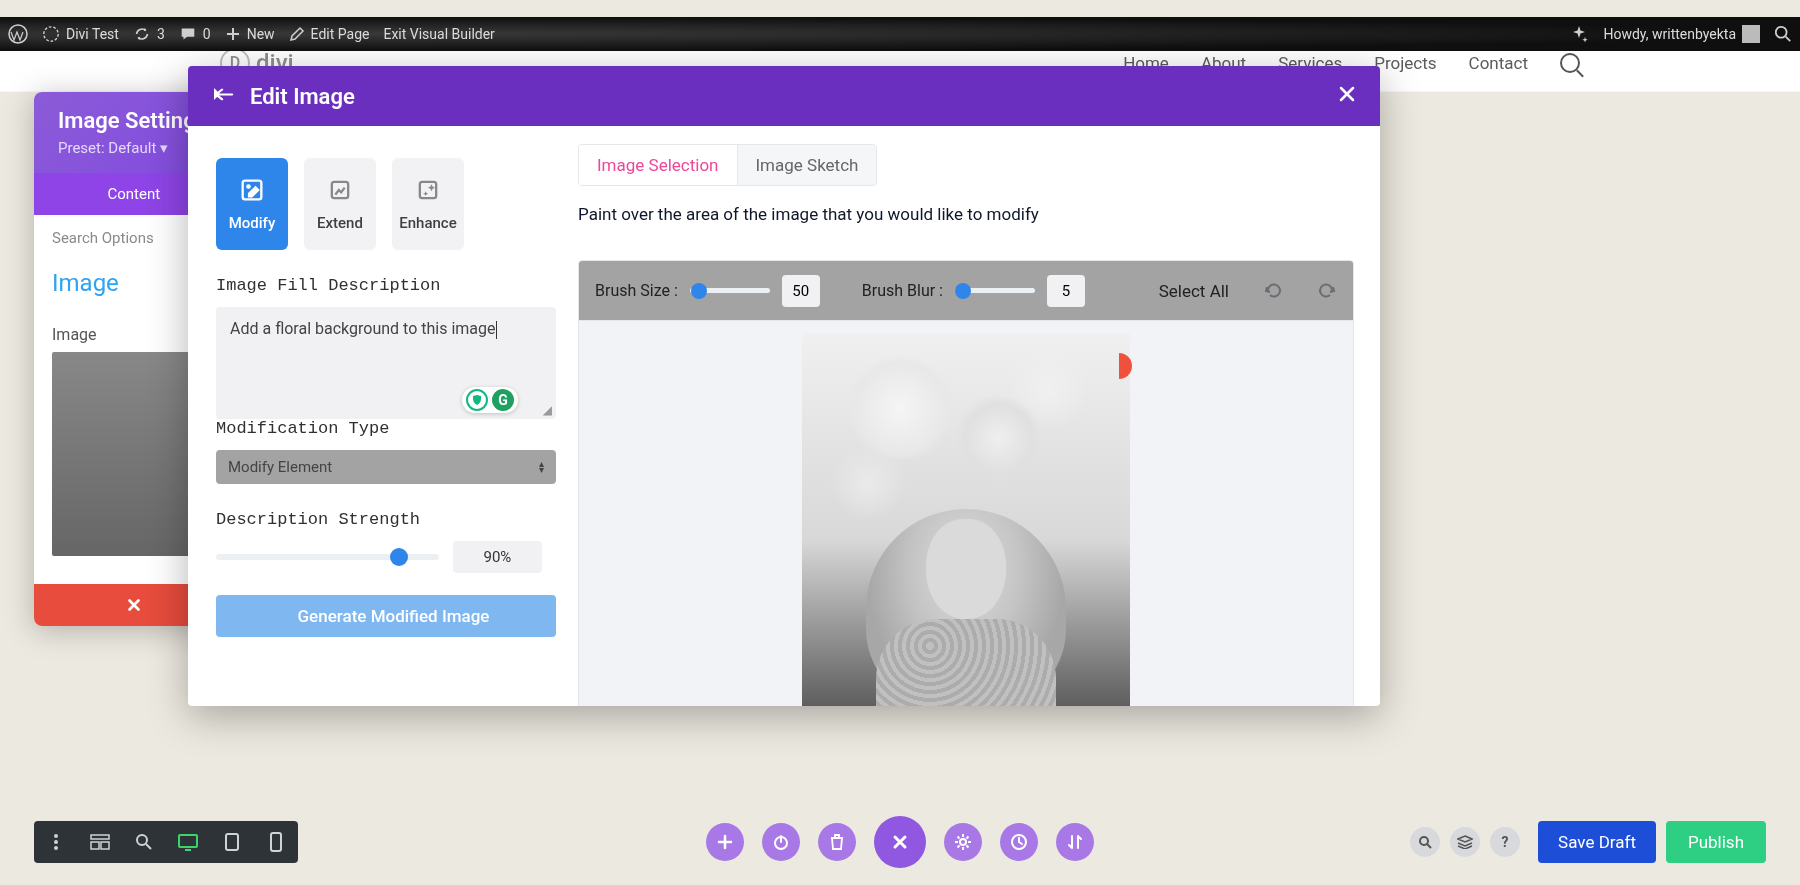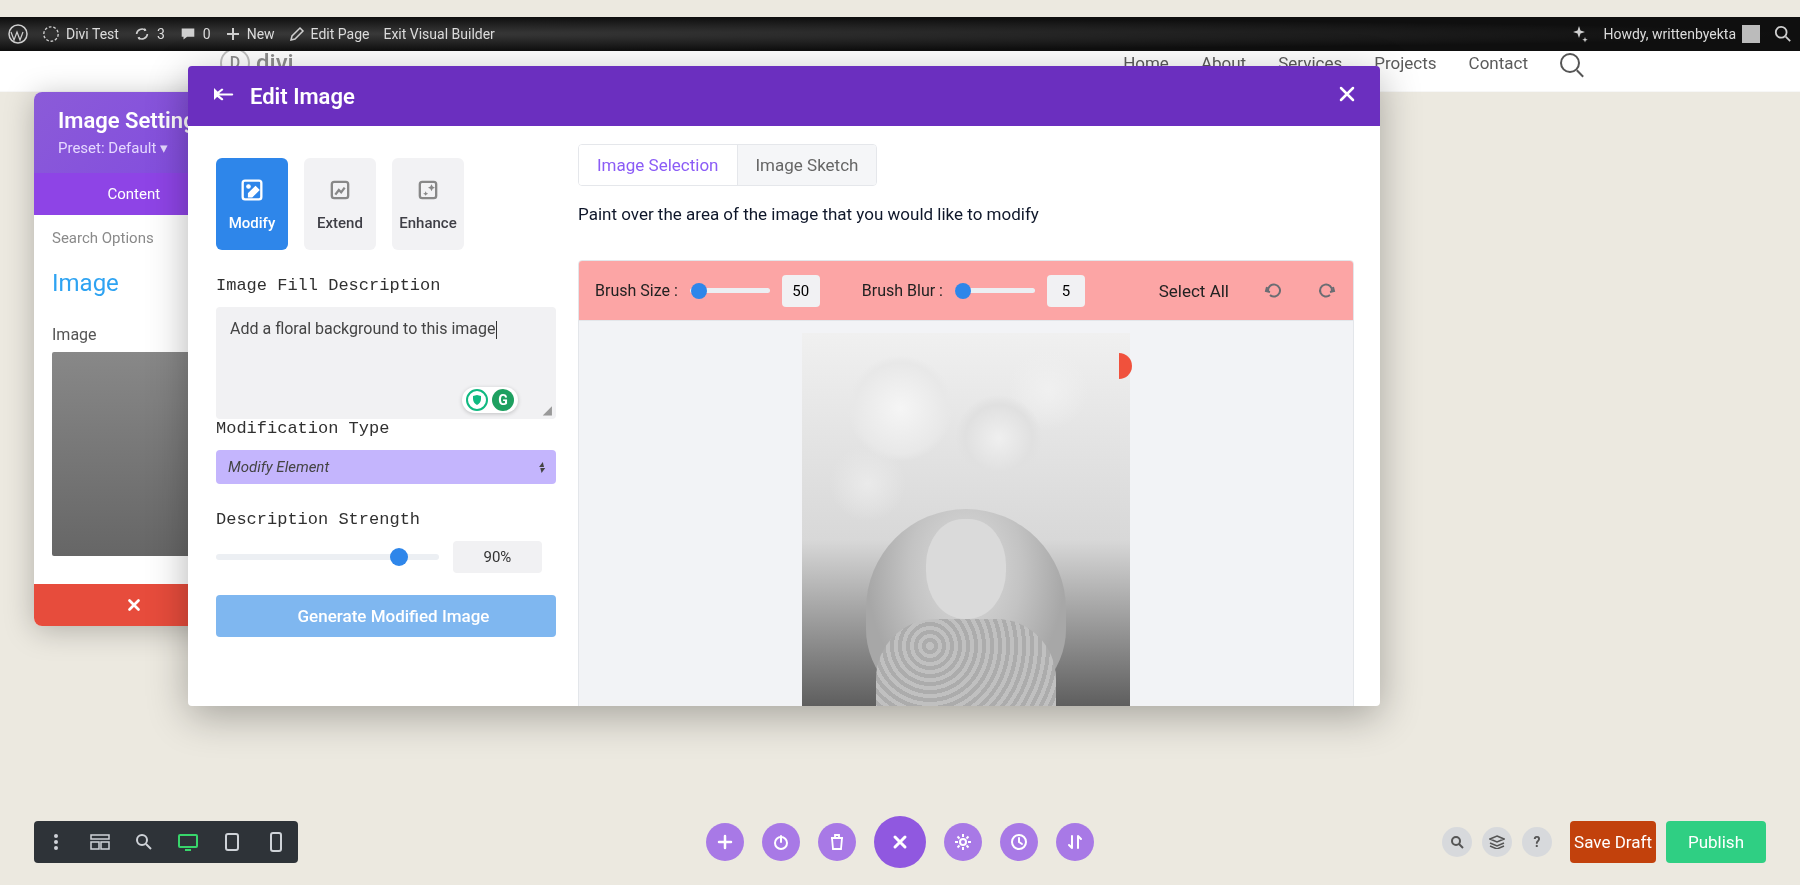--- a/index.html
+++ b/index.html
@@ -50,36 +50,36 @@
   .mode-tab svg { width:28px; height:28px; }
   .mode-tab.active svg { fill:#fff; stroke:#fff; }
   .m-left .section-label { font-size:17px; color:#303030; margin-bottom:12px; font-weight:500;font-family:Liberation Mono, monospace;}
   .desc-box { width:340px; height:112px; background:#f1f1f3; border-radius:4px; padding:12px 14px; position:relative; font-size:16px; color:#444; }
   .desc-box .cursor { display:inline-block; width:1px; height:18px; background:#333; vertical-align:middle; margin-left:1px;}
   .desc-box .badges { position:absolute; right:38px; bottom:6px; display:flex; gap:4px; align-items:center; background:#fff; border-radius:14px; padding:2px 4px; box-shadow:0 1px 4px rgba(0,0,0,0.2);}
   .badge-g { width:22px; height:22px; border-radius:50%; background:#1ea060; color:#fff; display:flex; align-items:center; justify-content:center; font-weight:700; font-size:14px;}
   .badge-b { width:22px; height:22px; border-radius:50%; background:#fff; border:2px solid #10b981; display:flex; align-items:center; justify-content:center;}
   .badge-b svg{ width:12px; height:12px; fill:#10b981;}
   .desc-box .resize { position:absolute; right:4px; bottom:2px; color:#999; font-size:12px; transform:rotate(0);}
-  .select-box { width:340px; height:34px; background:#c4b5fd; border-radius:4px; display:flex; align-items:center; padding:0 12px; font-size:15px; color:#444; position:relative; margin-bottom:26px; cursor:pointer;font-style:italic;}
+  .select-box { width:340px; height:34px; background:#a3a3a3; border-radius:4px; display:flex; align-items:center; padding:0 12px; font-size:15px; color:#444; position:relative; margin-bottom:26px; cursor:pointer;}
   .select-box .chev { position:absolute; right:12px; display:flex; flex-direction:column; line-height:6px; font-size:10px; color:#444;}
   .slider-row { display:flex; align-items:center; gap:14px; margin-bottom:22px;}
   .slider { position:relative; width:230px; height:6px; background:#eceff3; border-radius:3px;}
   .slider .thumb { position:absolute; top:50%; transform:translate(-50%,-50%); width:18px; height:18px; background:#2e86ea; border-radius:50%; cursor:pointer;}
   .slider-val { width:92px; height:32px; background:#f1f1f3; border-radius:4px; display:flex; align-items:center; justify-content:center; font-size:15px; color:#333;}
   .gen-btn { width:340px; height:42px; background:#7fb7f0; color:#fff; border:none; border-radius:4px; font-size:17px; font-weight:500; cursor:pointer;padding-left:15px;}
   .m-right { flex:1; padding:18px 26px 0 8px; }
   .rt-tabs { display:flex; border:1px solid #e5e7eb; border-radius:4px; overflow:hidden; width:fit-content; margin-bottom:18px;}
   .rt-tab { padding:10px 18px; font-size:17px; cursor:pointer; border-right:1px solid #e5e7eb;}
   .rt-tab:last-child{ border-right:none;}
-  .rt-tab.active { color:#8b5cf6; background:#fff;}
+  .rt-tab.active { color:#ec4899; background:#fff;}
   .rt-tab.inactive { color:#666; background:#f5f6f8;}
   .paint-hint { font-size:17px; color:#0f172a; margin-bottom:36px;}
   .canvas-frame { border:1px solid #e3e6ea; border-radius:4px; overflow:hidden;}
-  .canvas-toolbar { height:60px; background:#fca5a5; border-bottom:1px solid #e3e6ea; display:flex; align-items:center; padding:0 16px; gap:12px;}
+  .canvas-toolbar { height:60px; background:#a3a3a3; border-bottom:1px solid #e3e6ea; display:flex; align-items:center; padding:0 16px; gap:12px;}
   .tb-label { font-size:16px; color:#222;}
   .tb-slider { position:relative; width:80px; height:5px; background:#eceff3; border-radius:3px;}
   .tb-slider .thumb{ position:absolute; top:50%; transform:translate(-50%,-50%); width:16px; height:16px; background:#2e86ea; border-radius:50%; cursor:pointer;}
   .tb-val { width:38px; height:32px; background:#f1f1f3; border-radius:4px; display:flex; align-items:center; justify-content:center; font-size:15px;}
   .tb-sep { flex:0 0 18px;}
   .tb-link { font-size:17px; color:#222; cursor:pointer; margin-left:auto;}
   .tb-icon { width:20px; height:20px; cursor:pointer; color:#6a6d73; margin-left:22px;}
   .canvas-area { height:388px; background:#f2f3f6; display:flex; justify-content:center; position:relative;}
   .photo { margin-top:12px; width:328px; height:376px; background:
      radial-gradient(circle at 30% 20%, #f5f5f5 0%, #e8e8e8 12%, transparent 14%),
@@ -95,21 +95,21 @@
   
   .builder-bar { position:absolute; left:34px; bottom:22px; right:34px; height:42px; display:flex; align-items:center; z-index:4;}
   .bb-left { background:#2e3338; height:42px; display:flex; align-items:center; border-radius:4px; padding:0 10px; gap:20px;}
   .bb-left .ic { color:#cfd3d8; cursor:pointer; display:flex; align-items:center; justify-content:center; width:24px; height:24px;}
   .bb-left .ic.active { color:#38d66b; }
   .bb-center { position:absolute; left:50%; transform:translateX(-50%); display:flex; align-items:center; gap:18px;}
   .cbtn { width:38px; height:38px; border-radius:50%; background:#a879e6; display:flex; align-items:center; justify-content:center; cursor:pointer; color:#fff;}
   .cbtn.big { width:52px; height:52px; background:#9058e0;}
   .bb-right { margin-left:auto; display:flex; align-items:center; gap:10px;}
   .rbtn-ic { width:30px; height:30px; border-radius:50%; background:#d7d9dc; display:flex; align-items:center; justify-content:center; cursor:pointer; color:#555; font-size:14px; font-weight:700;}
-  .btn-draft { height:42px; padding:0 4px; background:#c2410c; color:#fff; border:none; border-radius:4px; font-size:17px; cursor:pointer; margin-left:8px;}
+  .btn-draft { height:42px; padding:0 20px; background:#1d4ed8; color:#fff; border:none; border-radius:4px; font-size:17px; cursor:pointer; margin-left:8px;}
   .btn-pub { height:42px; padding:0 22px; background:#2fcf83; color:#fff; border:none; border-radius:4px; font-size:17px; cursor:pointer;}
 </style>
 </head>
 <body>
 
 <div class="wpbar">
   <div class="left">
     <div class="item">
         <svg width="20" height="20" viewBox="0 0 20 20">
           <circle cx="10" cy="10" r="9" fill="none" stroke="#cfcfcf" stroke-width="1.5"></circle>

